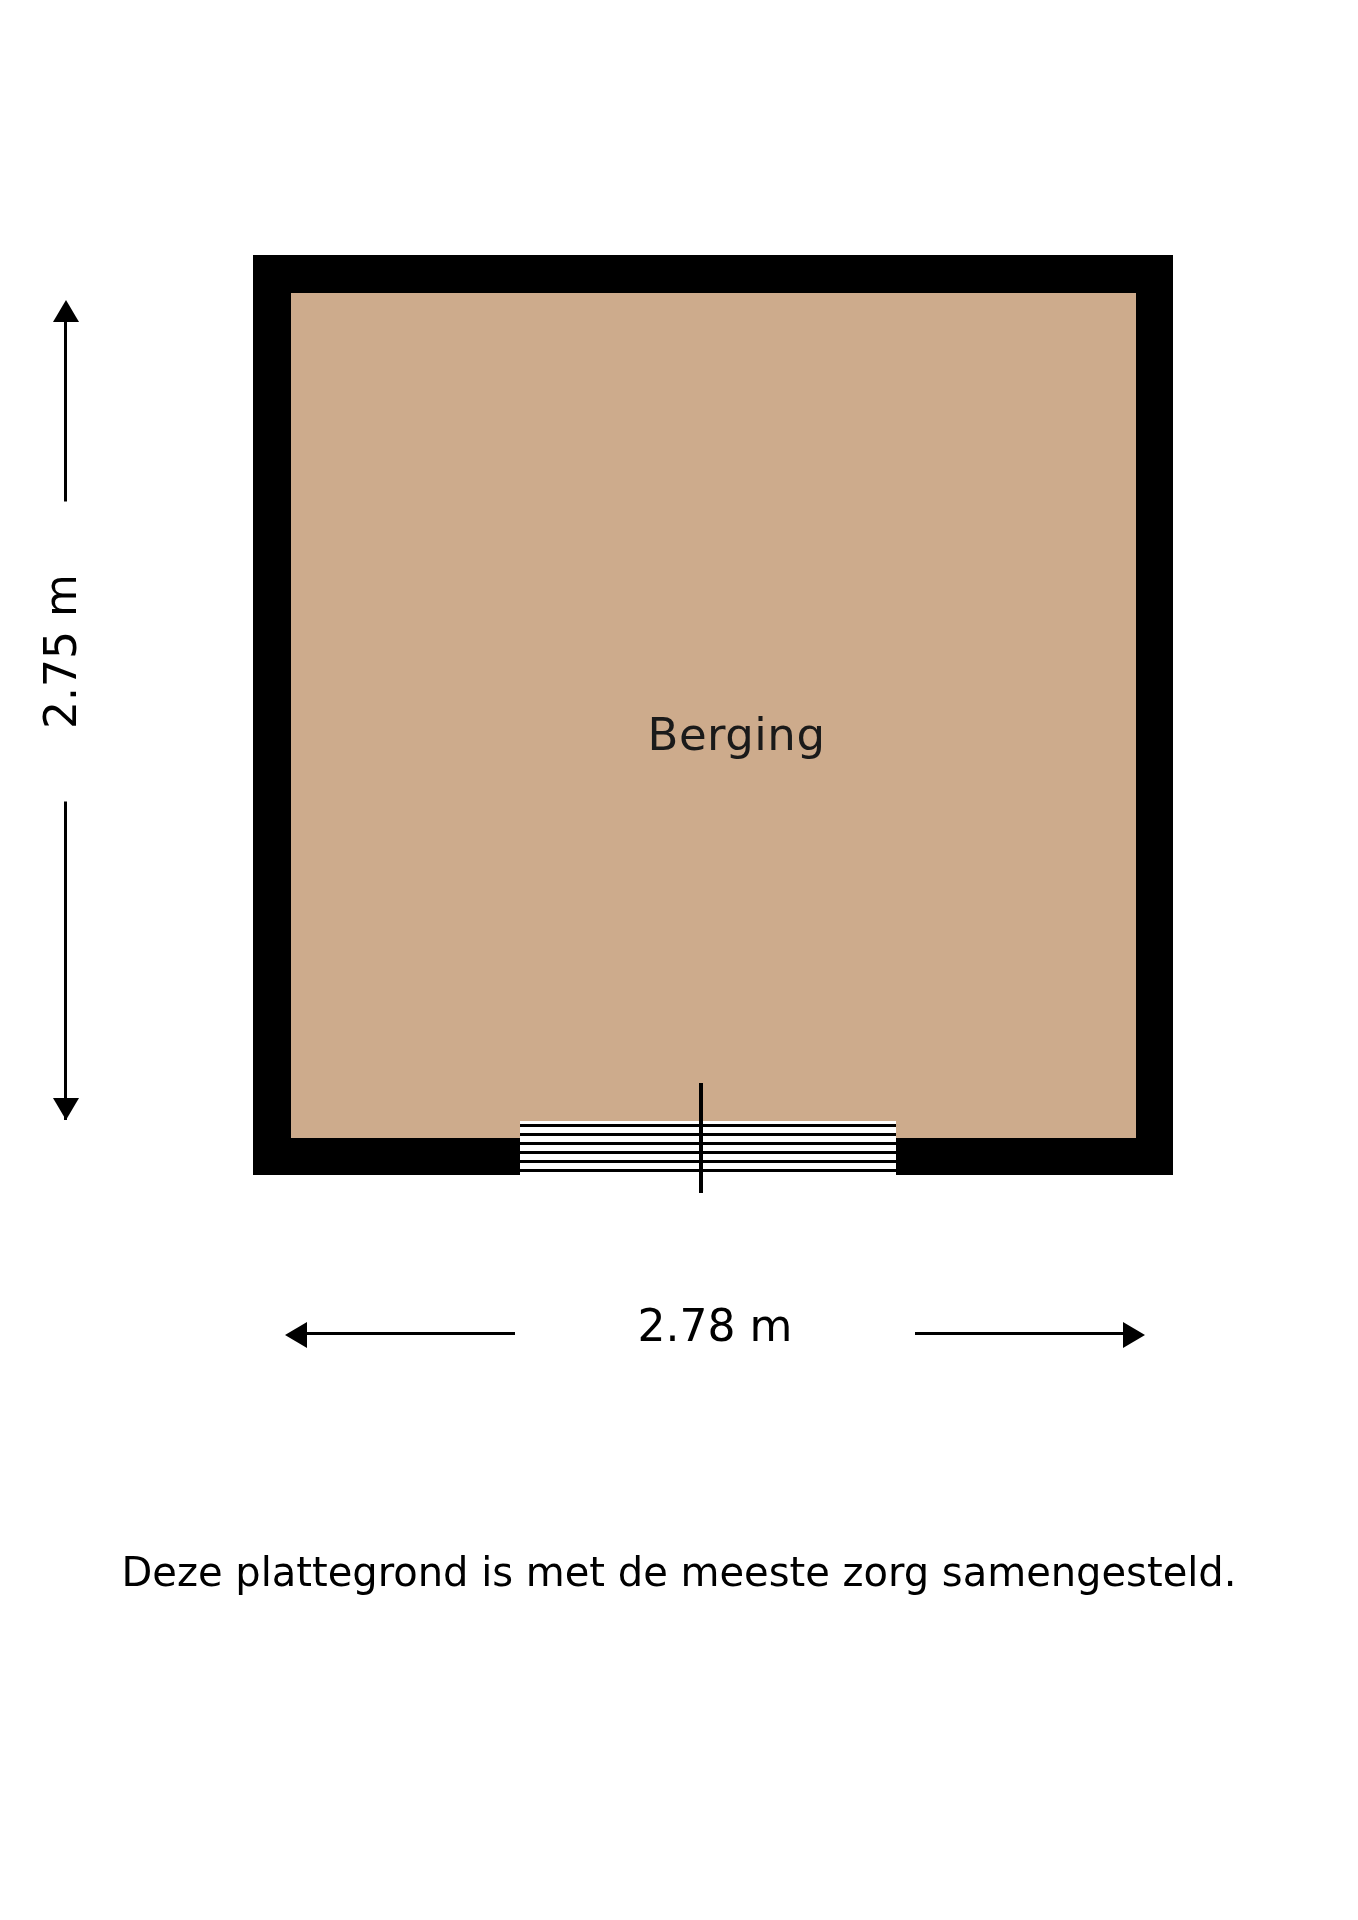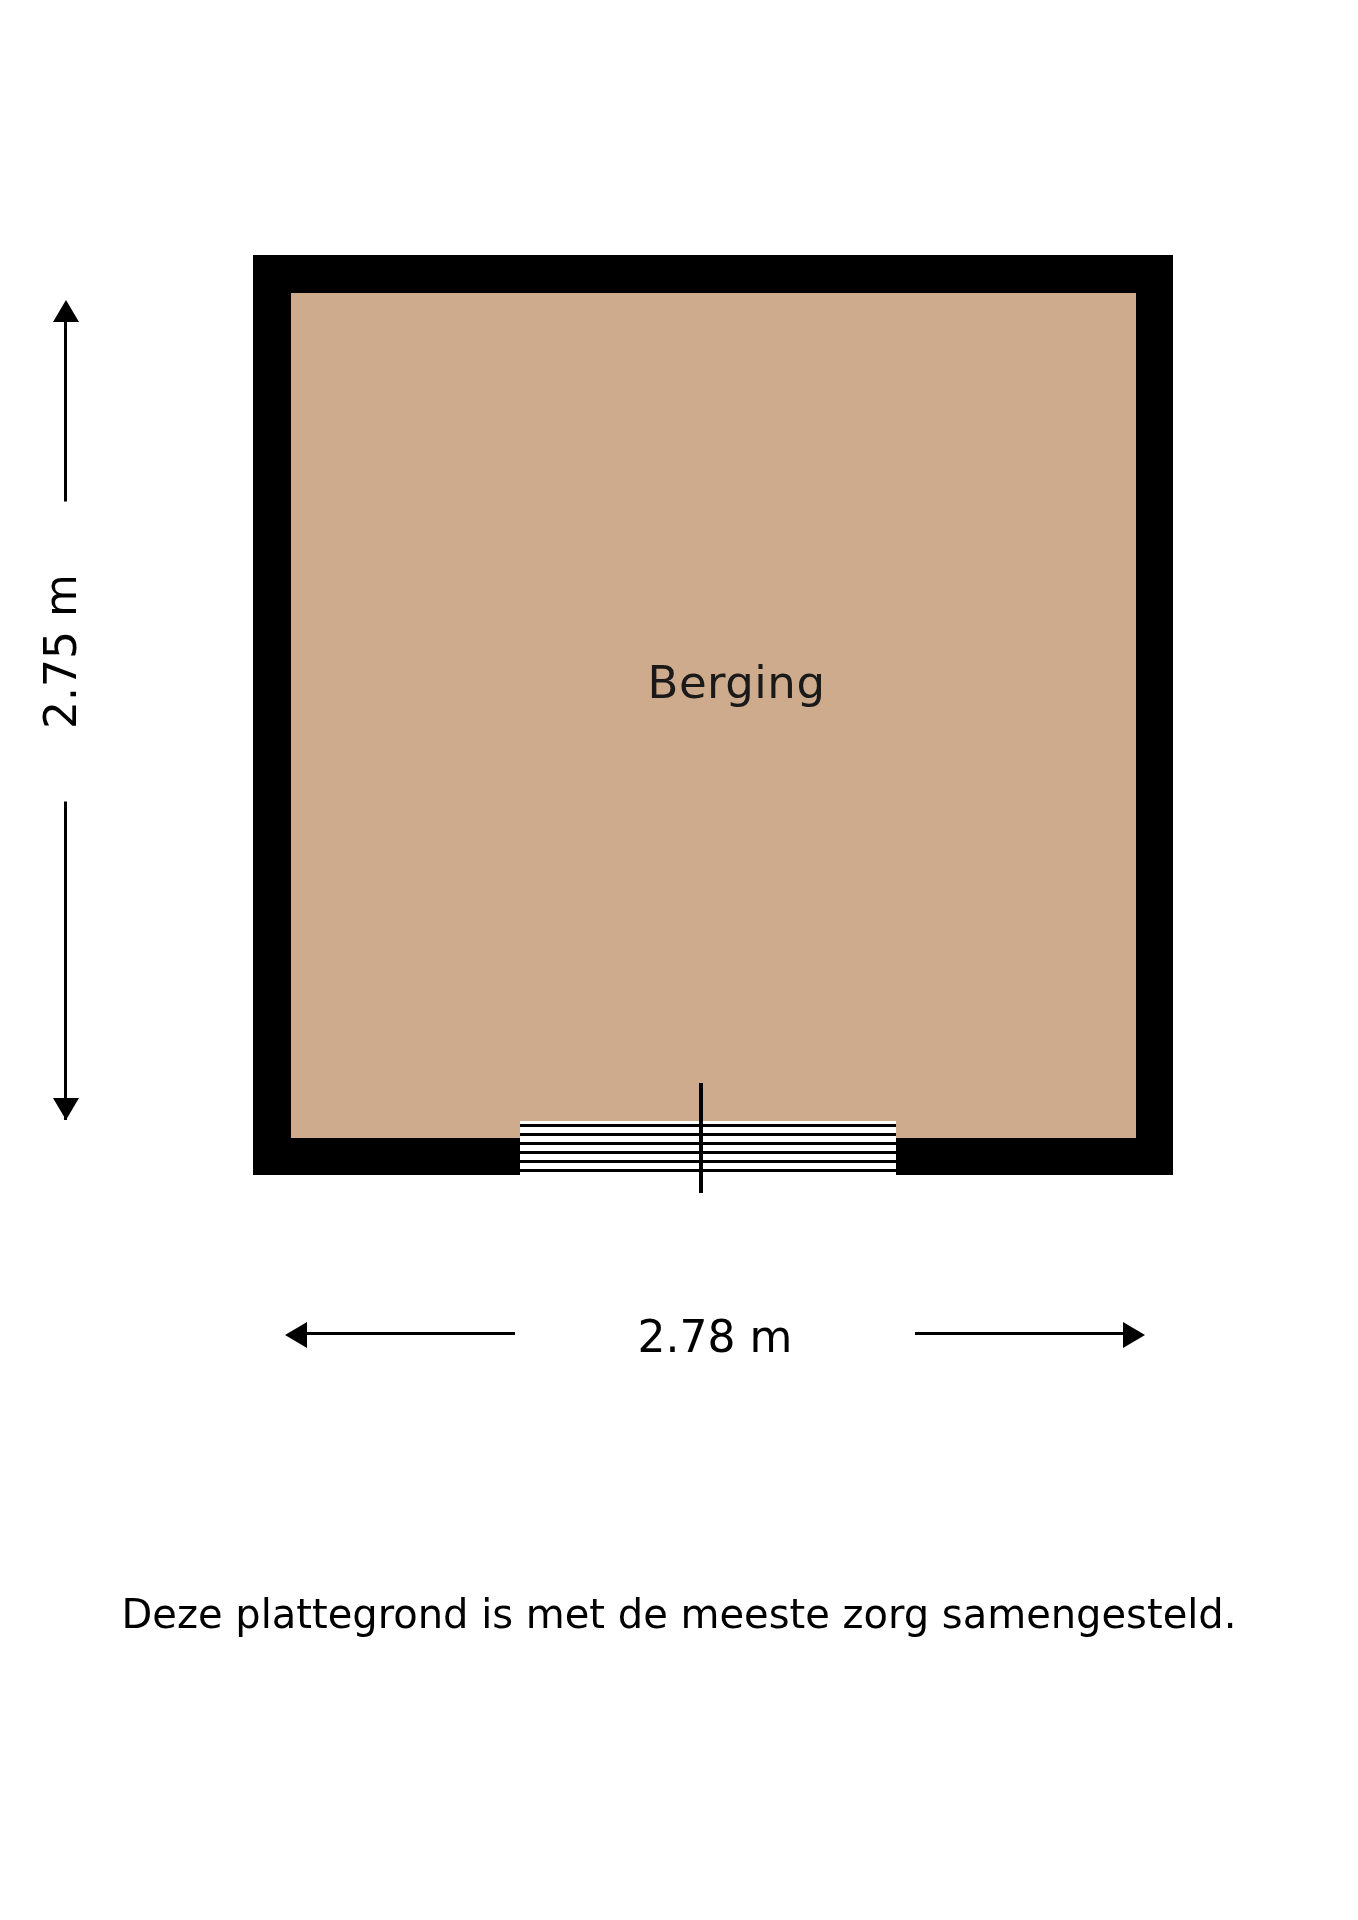--- a/index.html
+++ b/index.html
@@ -73,21 +73,21 @@
     top: 1083px;
     width: 4px;
     height: 110px;
     background: #000000;
   }
 
   
   .room-label {
     position: absolute;
     left: 291px;
-    top: 656px;
+    top: 708px;
     width: 891px;
     text-align: center;
     font-size: 45px;
     letter-spacing: 0.5px;
     color: #1a1a1a;
   }
   .room-height {
     position: absolute;
     left: 291px;
     top: 760px;
@@ -178,39 +178,38 @@
     top: 22px;
     width: 0;
     height: 0;
     border-top: 13px solid transparent;
     border-bottom: 13px solid transparent;
     border-left: 22px solid #000000;
   }
   .dim-h .text {
     position: absolute;
     left: 230px;
-    top: 11px;
+    top: 0px;
     width: 400px;
     text-align: center;
     font-size: 44px;
     background: #ffffff;
     color: #000000;
   }
 
   
   .disclaimer {
     position: absolute;
     left: 0;
     top: 1545px;
     width: 1358px;
     text-align: center;
     font-size: 40px;
     line-height: 1.35;
     color: #000000;
-    margin-top: 42px;
   }
   .disclaimer div {
     white-space: nowrap;
   }
 </style>
 </head>
 <body>
 
 <div class="floorplan">
 

